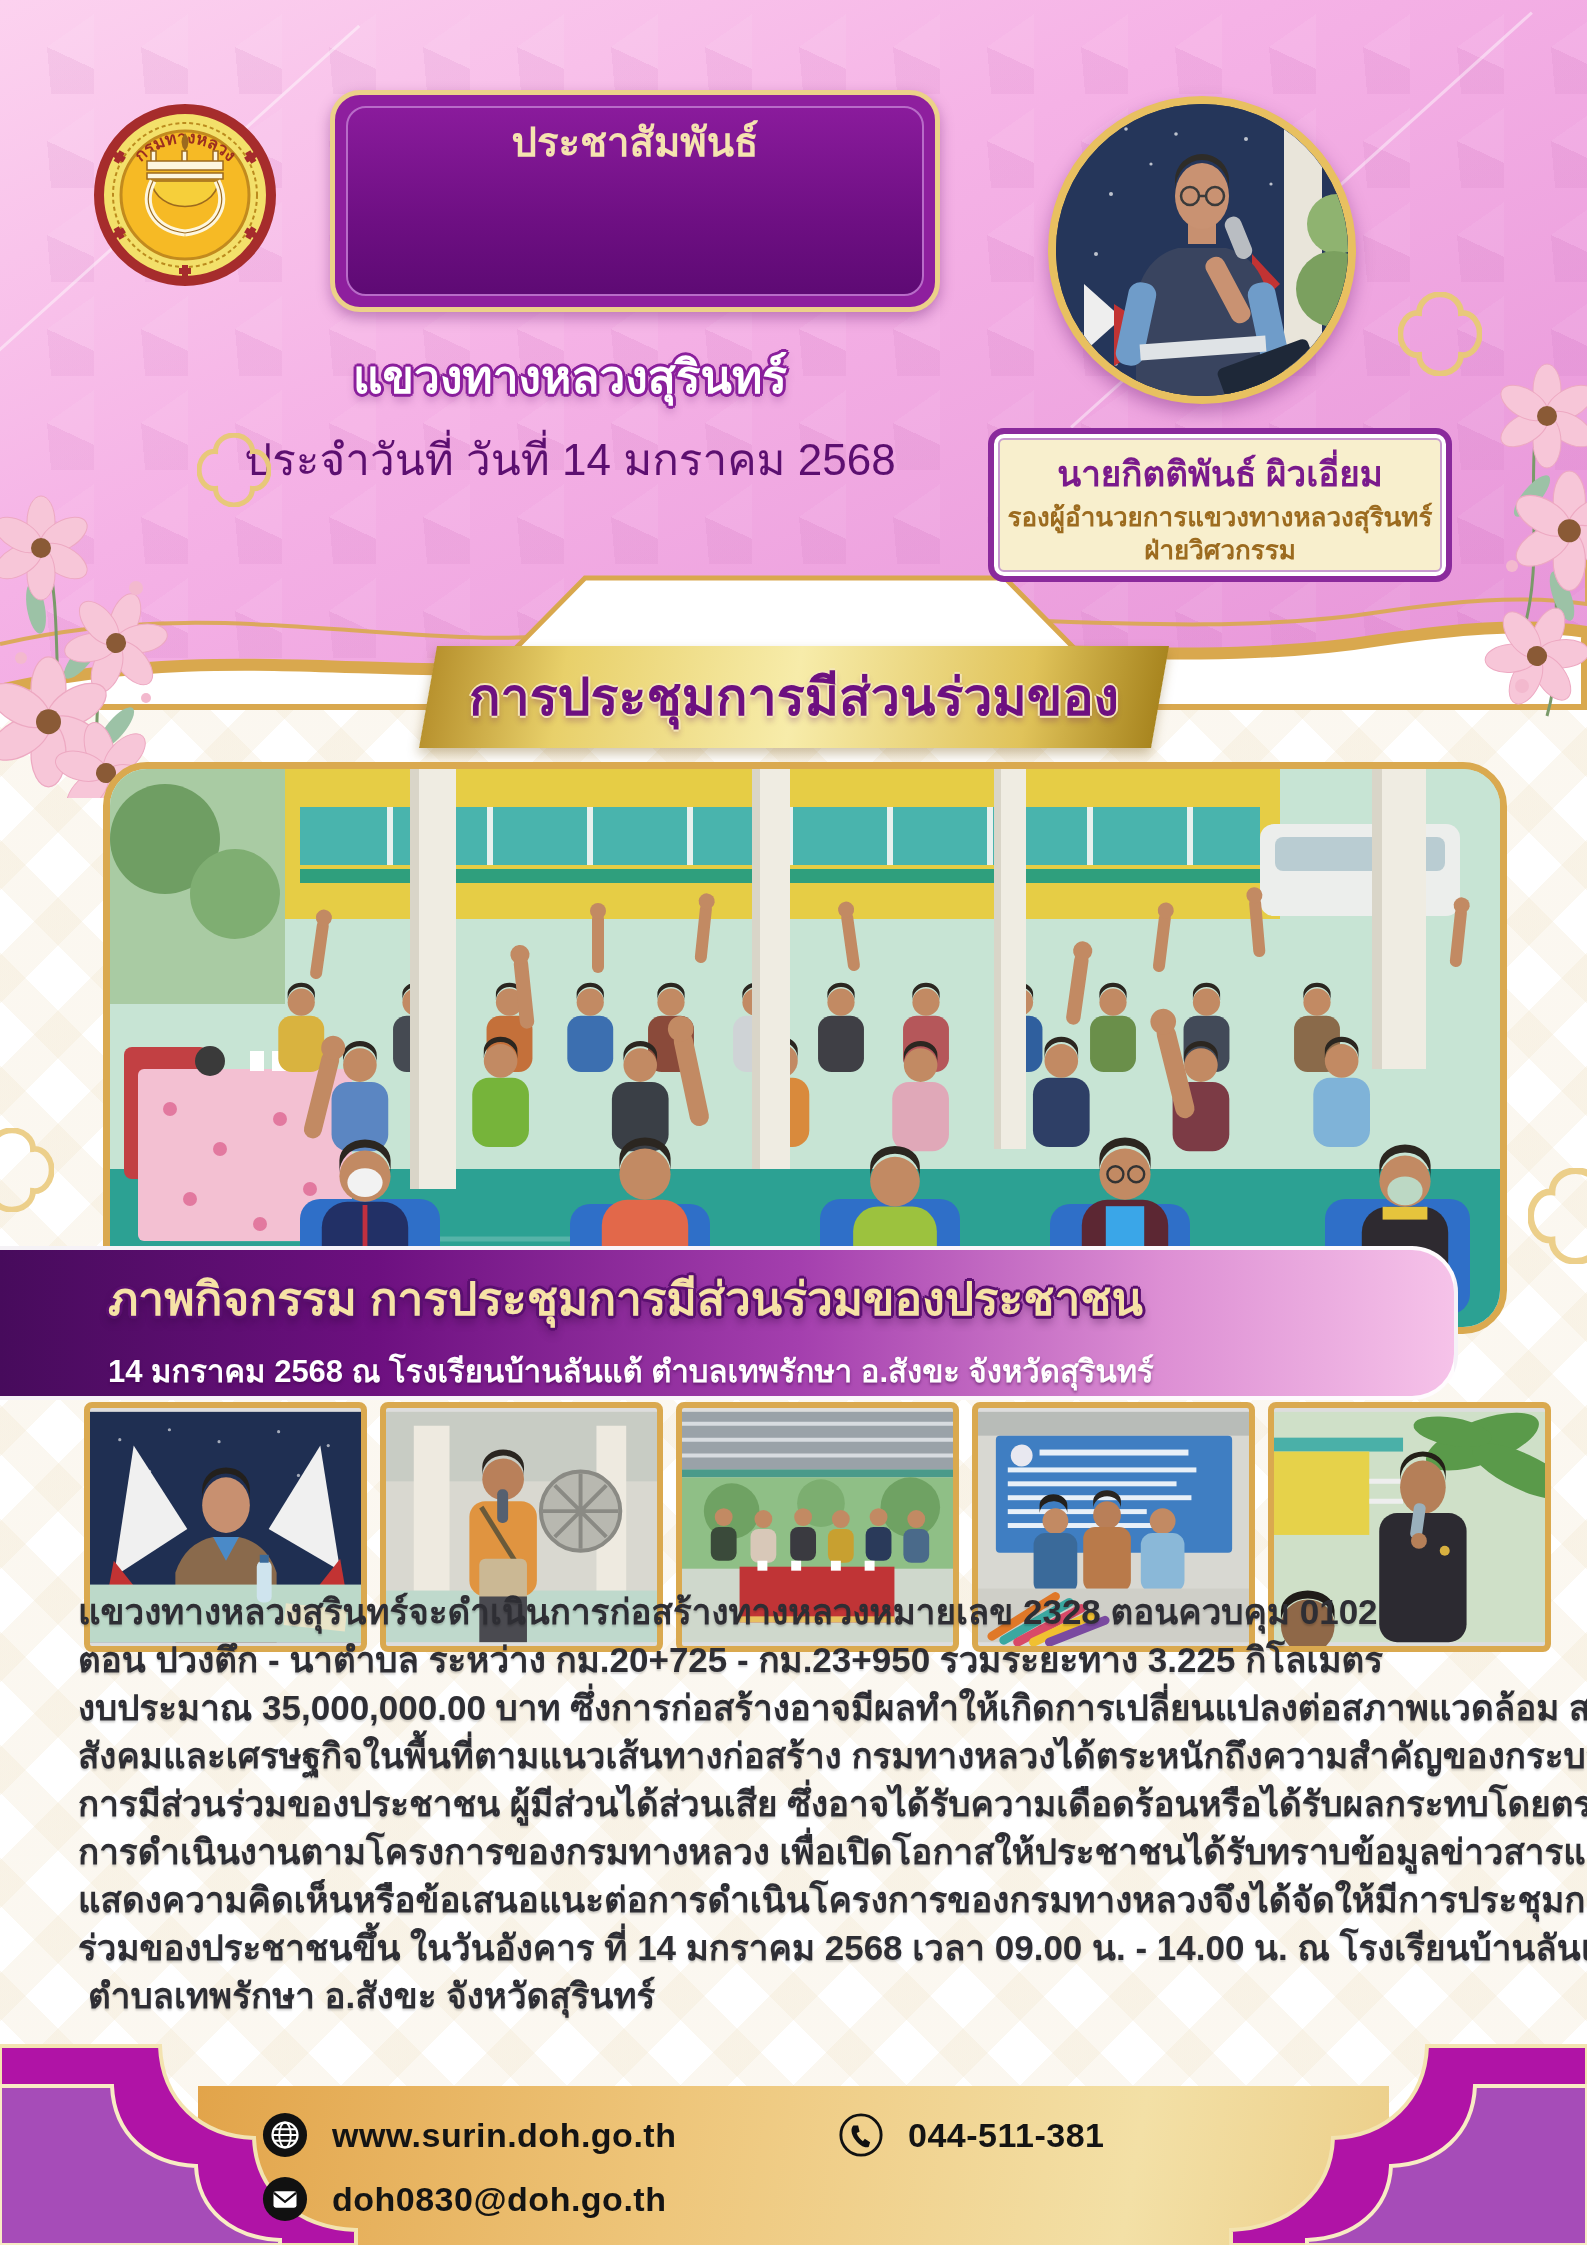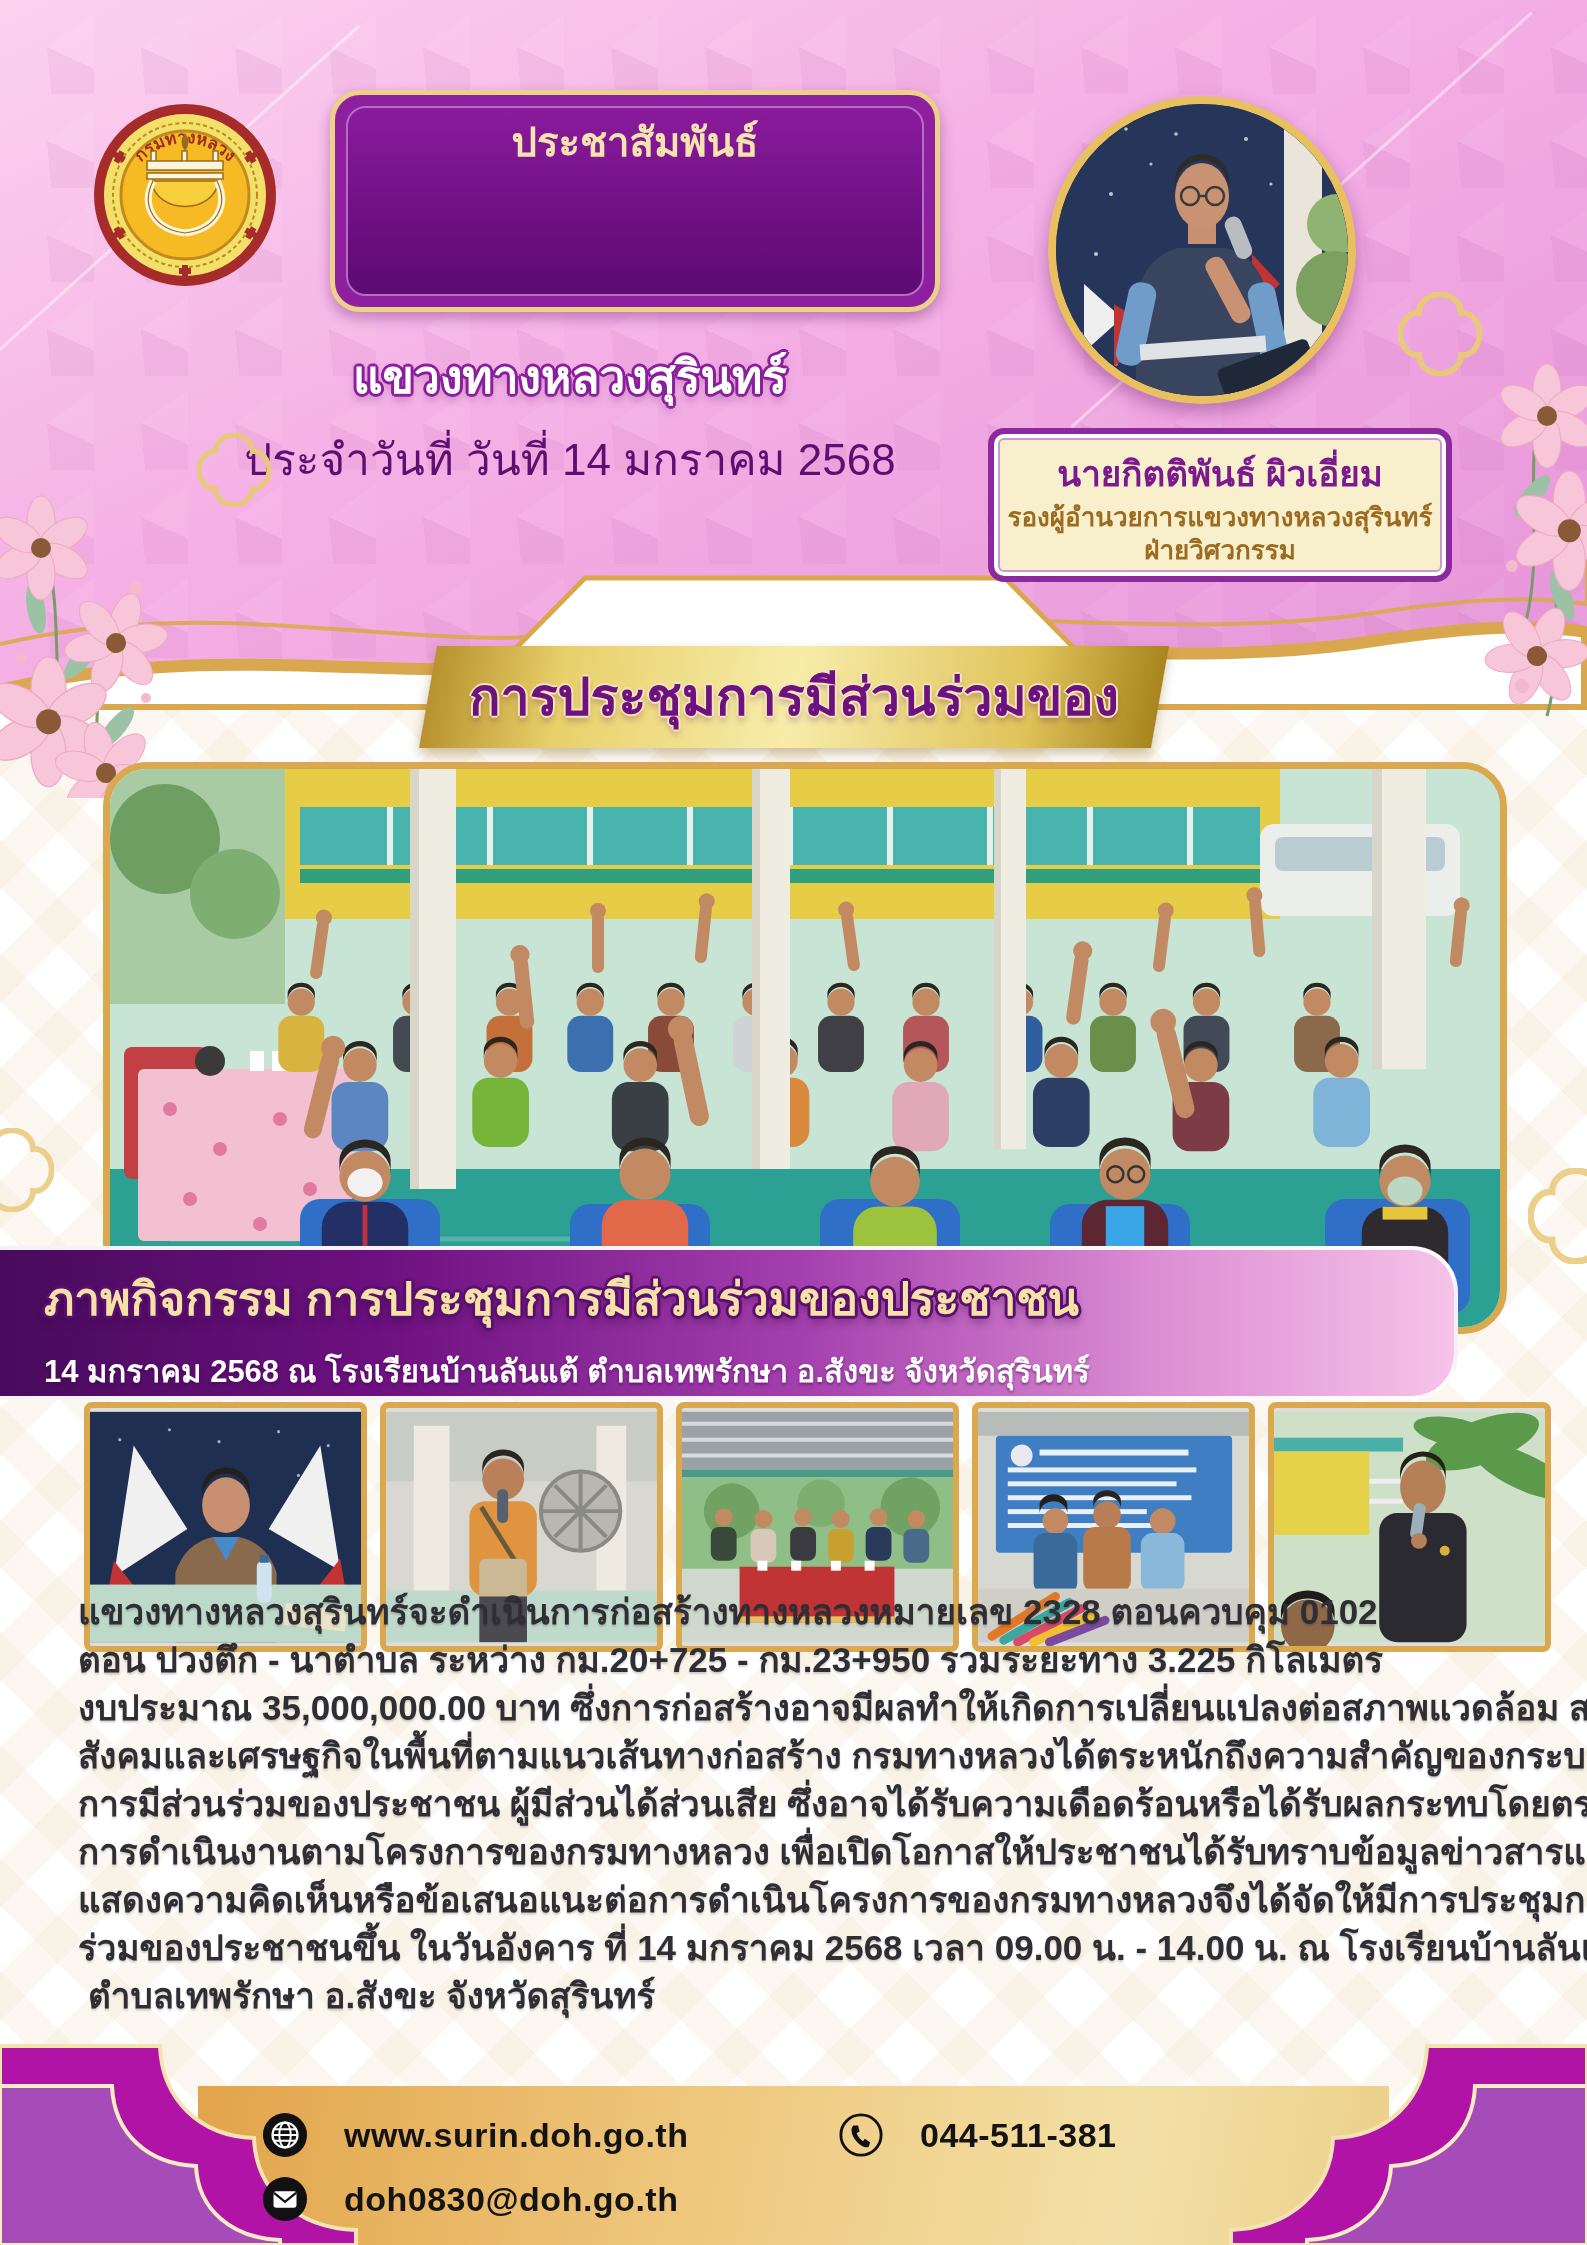--- a/index.html
+++ b/index.html
@@ -47,37 +47,37 @@
   .ribbon-text{position:absolute;inset:0;text-align:center;line-height:102px;
     font-size:52px;font-weight:bold;color:#6d1080;
     text-shadow:-2px 0 0 #f5e6b8,2px 0 0 #f5e6b8,0 -2px 0 #f5e6b8,0 2px 0 #f5e6b8,0 5px 6px rgba(90,10,100,.3);}
 
   .main-photo{position:absolute;left:103px;top:762px;width:1390px;height:558px;
     border:7px solid #daa94f;border-radius:44px;overflow:hidden;background:#c7e4d4;}
 
   .band{position:absolute;left:0;top:1246px;width:1458px;height:154px;
     border-radius:0 46px 46px 0;border:4px solid rgba(255,255,255,.95);border-left:none;
     background:linear-gradient(90deg,#470b5c 0%,#6d1080 26%,#a43fae 55%,#dd8fd4 80%,#f6c3e9 100%);
-    padding-left:44px;box-sizing:border-box;}
+    padding-left:108px;box-sizing:border-box;}
   .band-title{margin-top:12px;font-size:46px;font-weight:bold;color:#f6e2a6;
     text-shadow:-3px 0 0 #5a0f70,3px 0 0 #5a0f70,0 -3px 0 #5a0f70,0 3px 0 #5a0f70,
       -2px -2px 0 #5a0f70,2px 2px 0 #5a0f70,2px -2px 0 #5a0f70,-2px 2px 0 #5a0f70,0 6px 10px rgba(40,0,50,.45);}
   .band-sub{margin-top:11px;font-size:31px;font-weight:bold;color:#fff;text-shadow:0 2px 3px rgba(60,0,70,.5);}
 
   .thumbs{position:absolute;left:84px;top:1402px;display:flex;gap:13px;}
   .thumb{width:271px;height:238px;border:6px solid #daa94f;border-radius:8px;overflow:hidden;background:#ddd;}
   .thumb svg{display:block;}
 
   .body-text{position:absolute;left:78px;top:1588px;width:1445px;}
   .body-text div{font-size:35px;line-height:48px;font-weight:bold;color:#2e2e34;
     text-shadow:0 2px 2px rgba(0,0,0,.18);white-space:nowrap;}
 
   .footer-gold{position:absolute;left:198px;top:2086px;width:1191px;height:159px;
     background:linear-gradient(100deg,#e2a44a 0%,#eec67b 40%,#f3e0a6 78%,#eccf8a 100%);}
-  .contact{position:absolute;display:flex;align-items:center;gap:36px;}
+  .contact{position:absolute;display:flex;align-items:center;gap:24px;}
   .contact .txt{font-size:34px;font-weight:600;color:#141414;letter-spacing:.5px;}
 
   .corner{position:absolute;bottom:0;width:360px;height:203px;}
   .corner.right{right:0;transform:scaleX(-1);}
   .clover{position:absolute;fill:none;stroke:#eccf8a;stroke-width:5;}
 </style>
 </head>
 <body>
 
 <div class="page">

